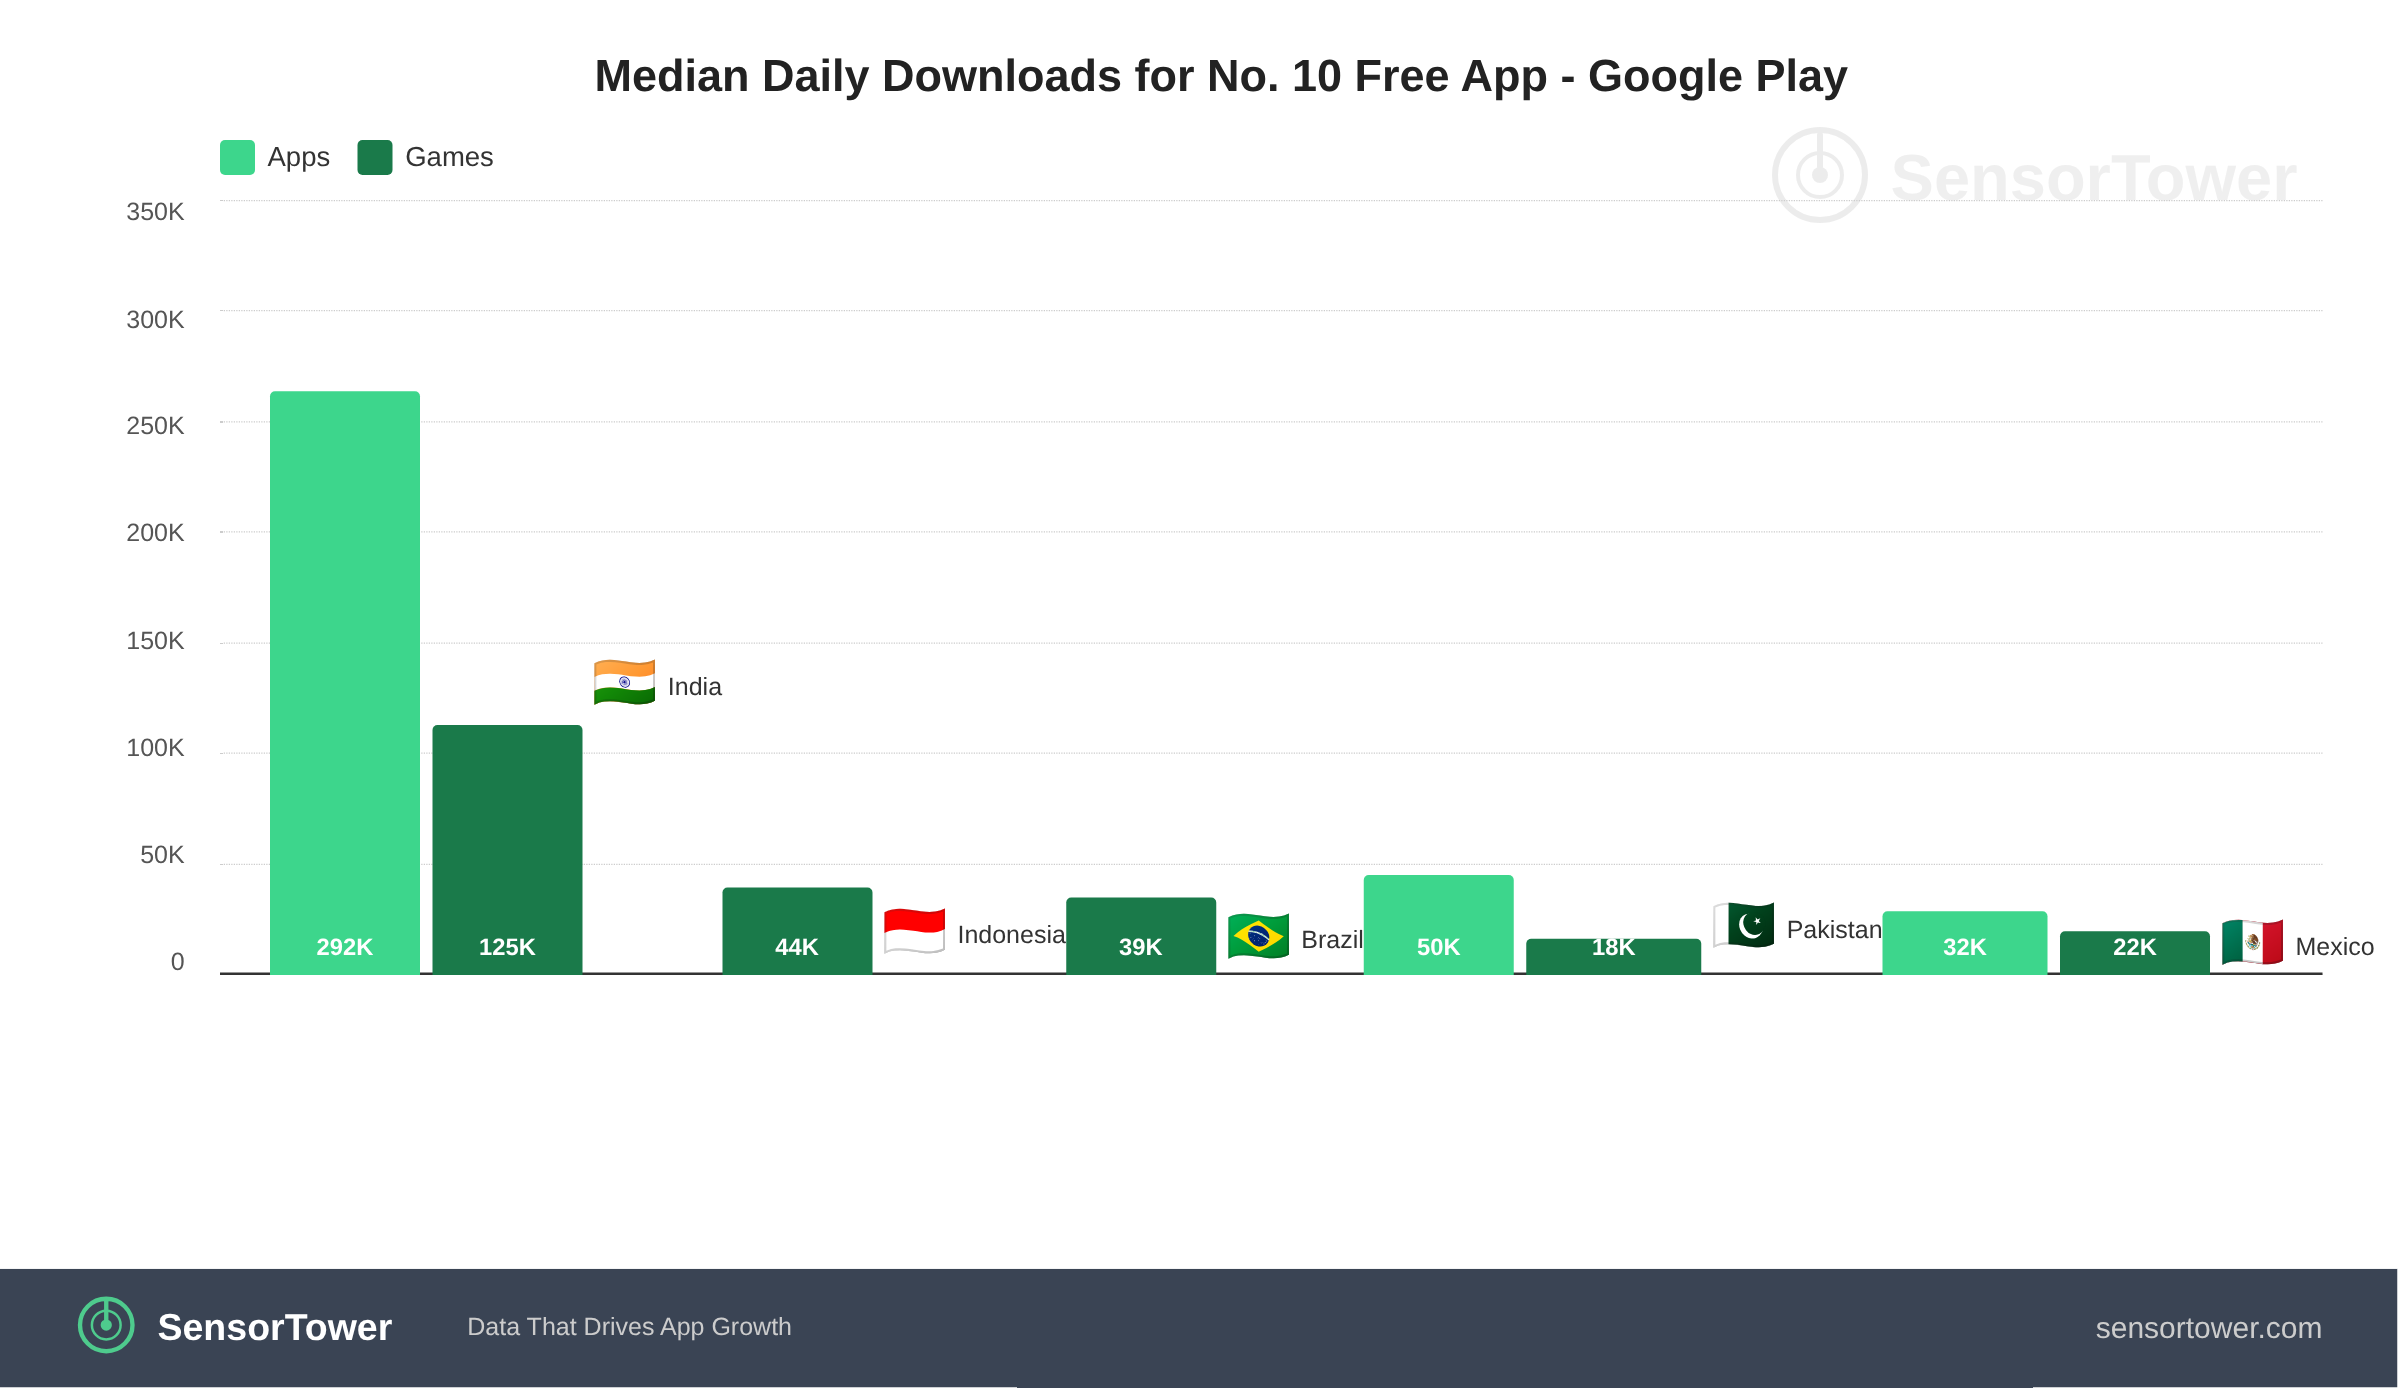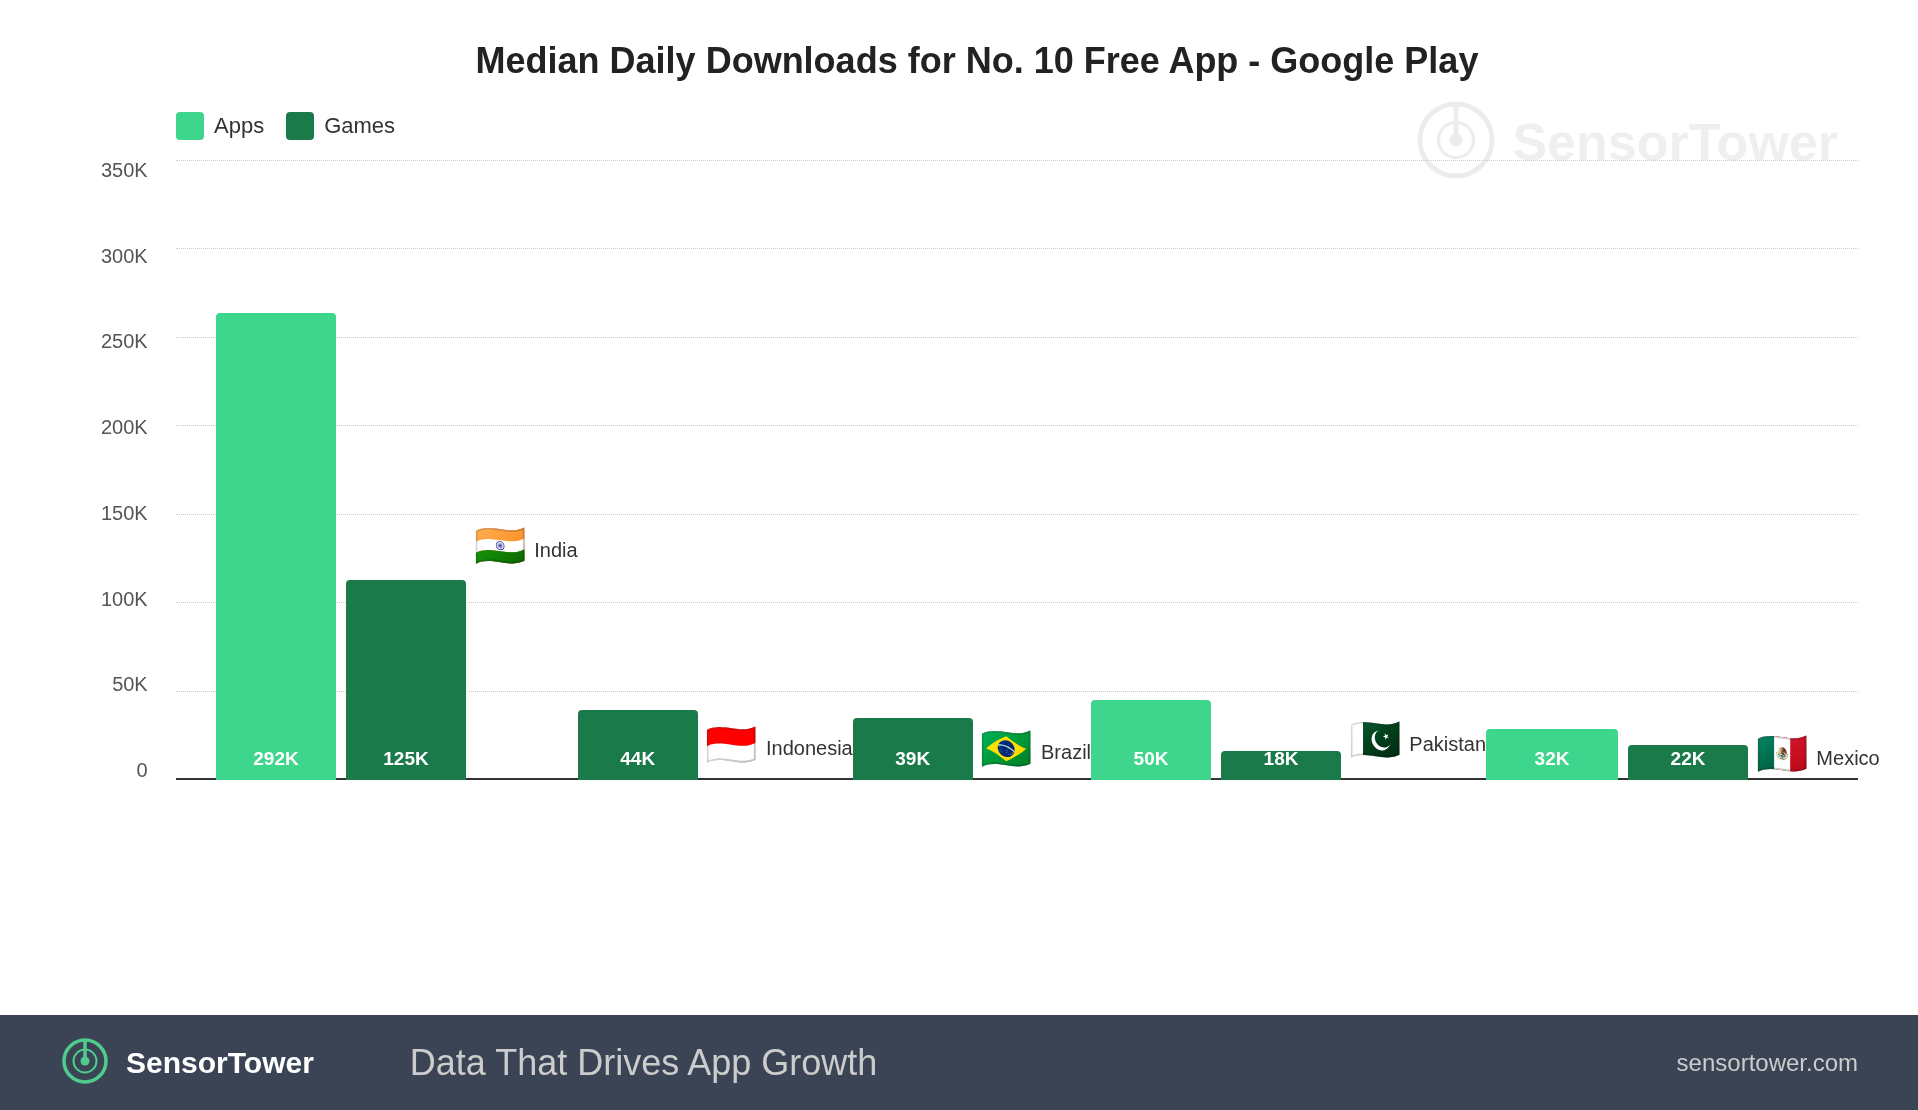--- a/index.html
+++ b/index.html
@@ -211,24 +211,24 @@
       font-size: 30px;
       color: #ffffff;
       font-weight: 300;
     }
 
     .footer-logo-text span {
       font-weight: 700;
     }
 
     .footer-tagline {
-      font-size: 36px;
+      font-size: 20px;
       color: #ccc;
       flex: 1;
-      margin-left: 96px;
+      margin-left: 60px;
     }
 
     .footer-url {
       font-size: 24px;
       color: #ccc;
     }
   </style>
 </head>
 <body>
 
@@ -319,21 +319,21 @@
         </div>
         <span class="flag-emoji">🇧🇷</span>
         <span class="country-label">Brazil</span>
       </div>
 
       <div class="country-group">
         <div class="bars">
           <div class="bar bar-app" style="width:120px; height: calc(50000 / 350000 * 560px);">
             <span class="bar-label">50K</span>
           </div>
-          <div class="bar bar-game" style="width:120px; height: calc(18000 / 350000 * 560px);">
+          <div class="bar bar-game" style="width:140px; height: calc(18000 / 350000 * 560px);">
             <span class="bar-label">18K</span>
           </div>
         </div>
         <span class="flag-emoji">🇵🇰</span>
         <span class="country-label">Pakistan</span>
       </div>
 
       <div class="country-group">
         <div class="bars">
           <div class="bar bar-app" style="width:132px; height: calc(32000 / 350000 * 560px);">

